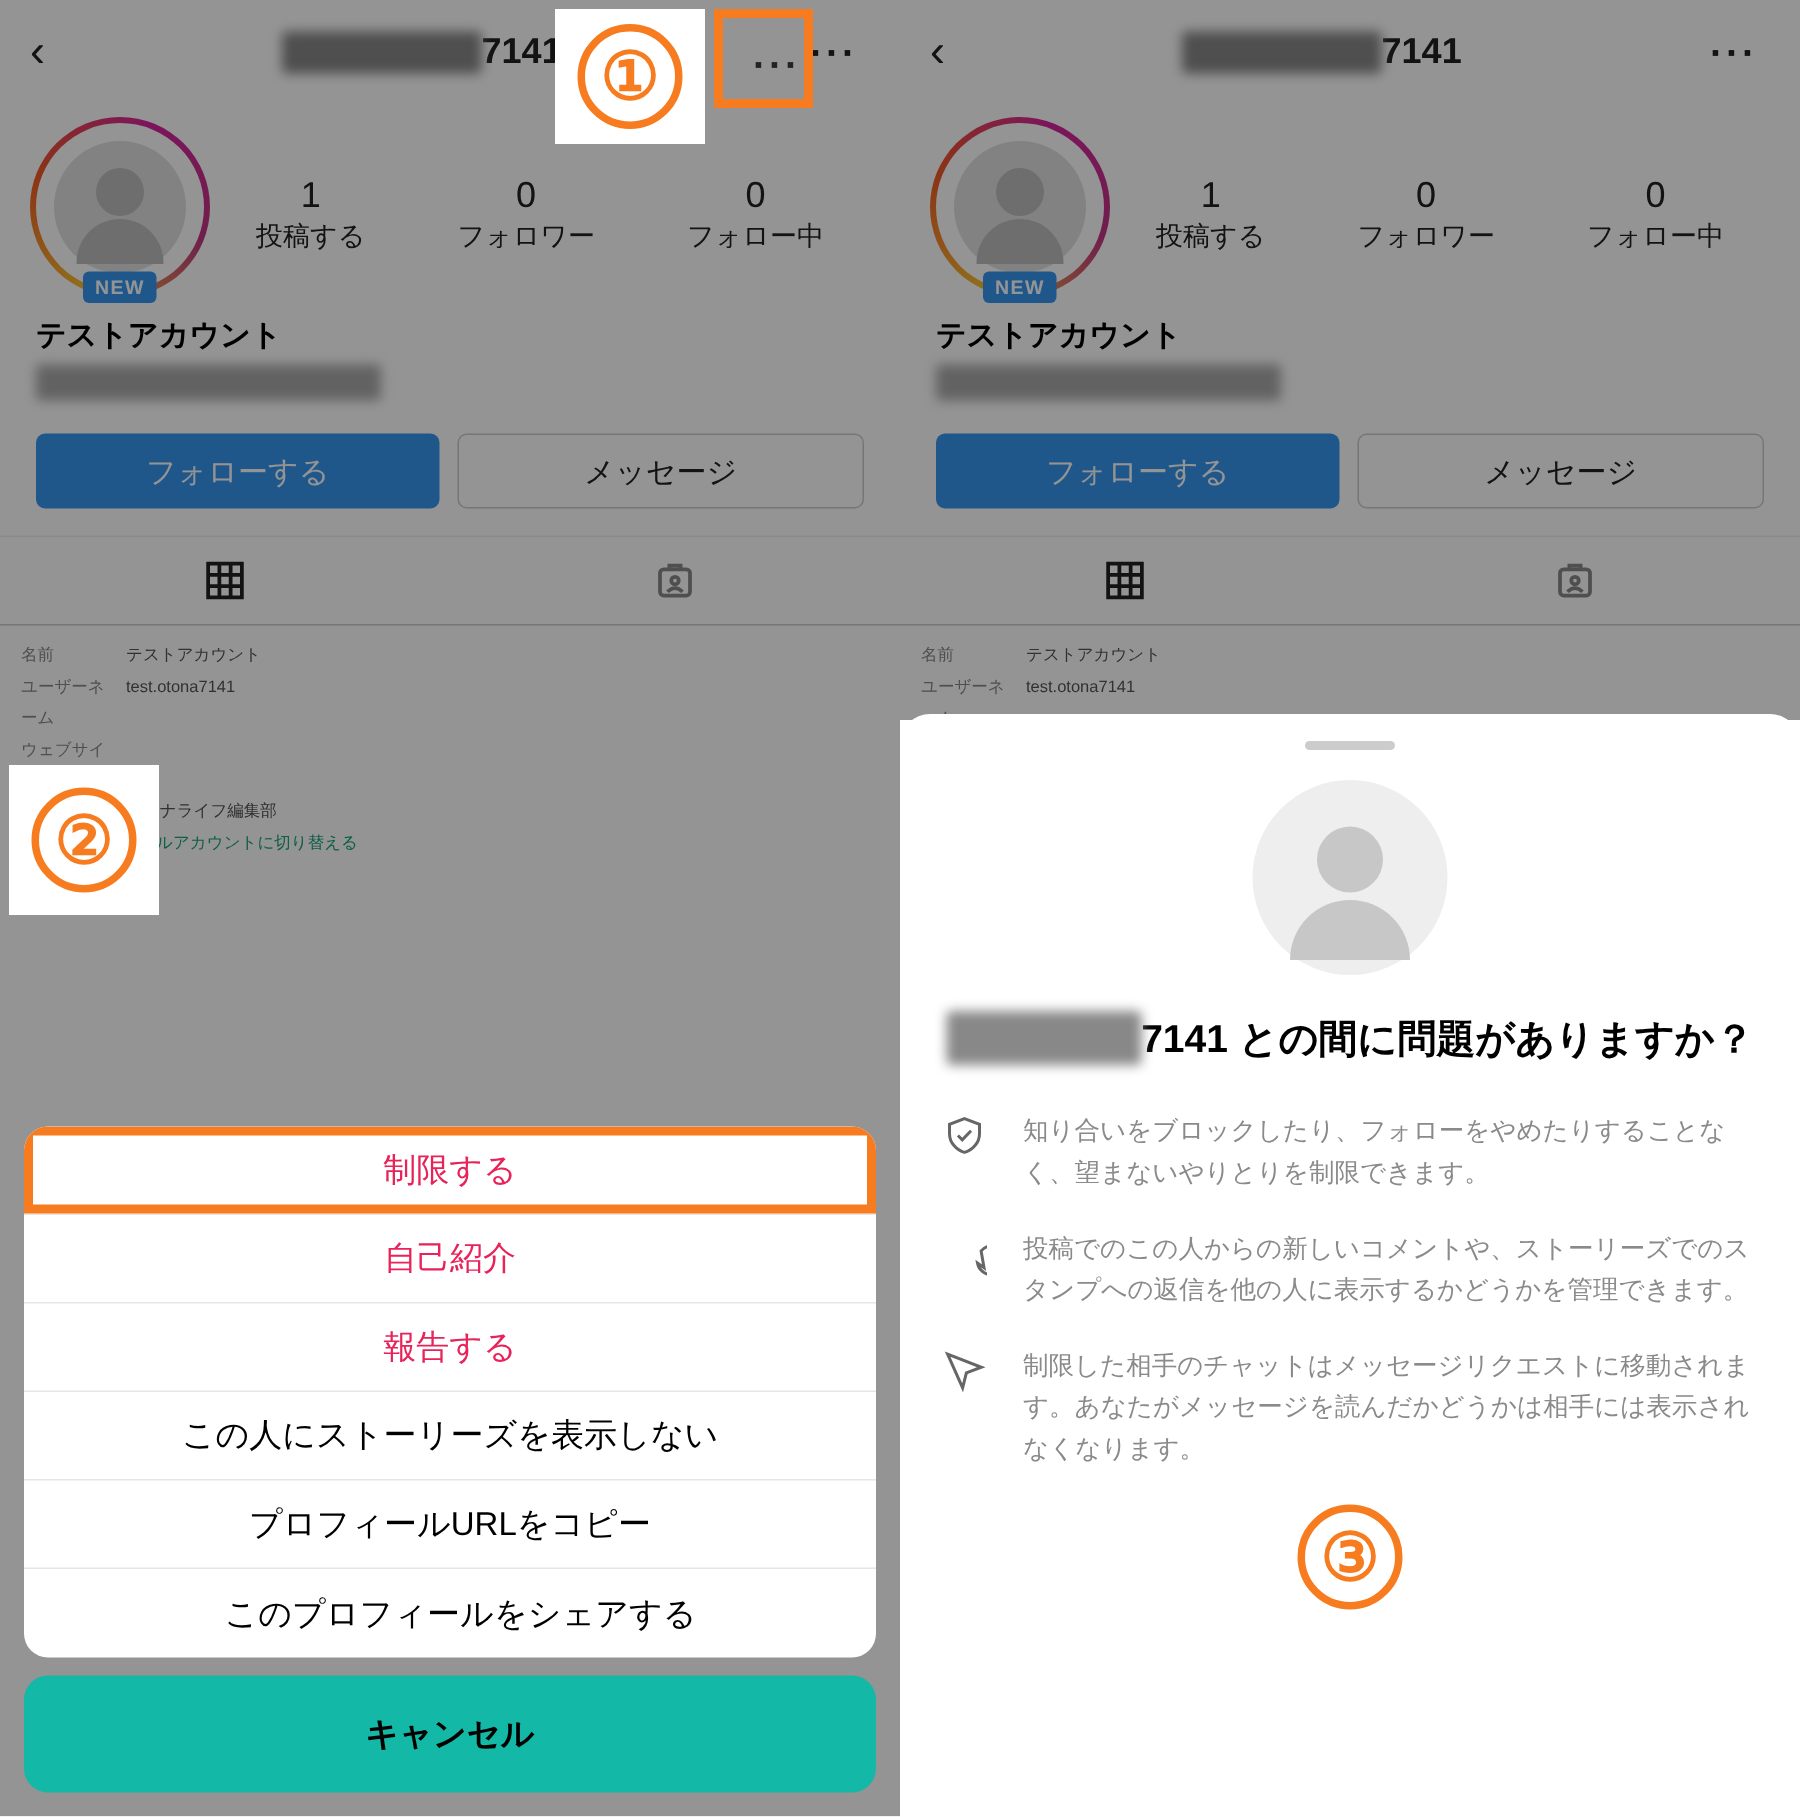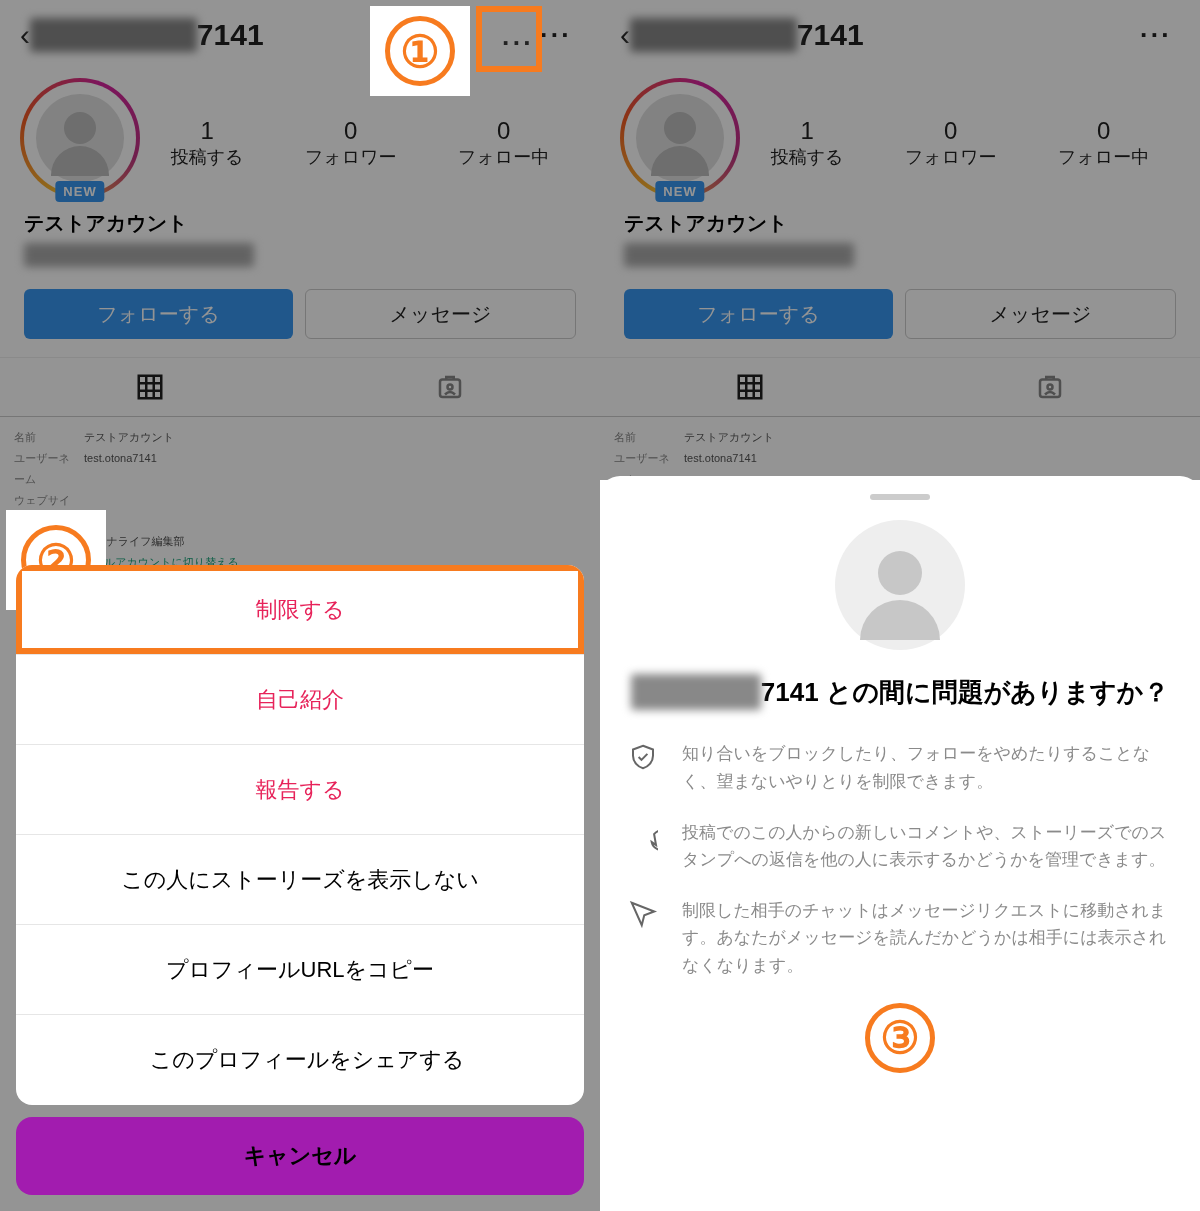--- a/index.html
+++ b/index.html
@@ -1,21 +1,21 @@
 <!DOCTYPE html>
 <html><head>
 <meta charset="utf-8">
 <style>
   * { box-sizing: border-box; margin: 0; padding: 0; }
   body { font-family: -apple-system, "Hiragino Sans", sans-serif; background: #fff; width: 1200px; height: 1211px; display: flex; }
   .screen { width: 600px; height: 1211px; position: relative; overflow: hidden; background: #fff; }
   .dimmer { position: absolute; inset: 0; background: rgba(0,0,0,0.42); }
   .header { height: 70px; display: flex; align-items: center; padding: 0 20px; position: relative; }
   .back { font-size: 30px; color: #222; font-weight: 300; }
-  .title-wrap { flex:1; font-size: 30px; font-weight: 600; color: #222; }
+  .title-wrap { flex:1; text-align:center; font-size: 24px; font-weight: 600; color: #222; }
   .blur { filter: blur(4px); background:#888; color:transparent; border-radius:3px; display:inline-block; }
   .dots { font-size: 26px; letter-spacing: 2px; color: #222; font-weight:700; padding:6px 8px; }
   .marker-box-orange { position:absolute; border:6px solid #f77b1f; }
   .circled { display:inline-flex; width:70px; height:70px; border:5px solid #f77b1f; border-radius:50%; align-items:center; justify-content:center; font-size:44px; color:#f77b1f; font-weight:600; background:#fff; }
   .white-patch { position:absolute; background:#fff; display:flex; align-items:center; justify-content:center; }
   .profile-row { display:flex; padding: 8px 20px 0 20px; }
   .avatar-ring { width:120px; height:120px; border-radius:50%; padding:4px; background: conic-gradient(from 200deg, #f9c233, #f15a24, #d6249f, #c13584, #f9c233); position:relative; }
   .avatar-inner { width:100%; height:100%; border-radius:50%; background:#fff; display:flex; align-items:center; justify-content:center; }
   .avatar-silhouette { width:88px; height:88px; border-radius:50%; background:#e0e0e0; position:relative; }
   .avatar-silhouette::before { content:""; position:absolute; left:50%; top:20%; transform:translateX(-50%); width:32px; height:32px; border-radius:50%; background:#bdbdbd; }
@@ -34,24 +34,24 @@
   .btn-msg { background:#fff; color:#222; border:1px solid #ccc; }
   .tabs { display:flex; border-bottom:1px solid #ccc; border-top:1px solid #eee; height:60px; }
   .tab { flex:1; display:flex; align-items:center; justify-content:center; }
   .grid-icon { width:30px; height:30px; }
   .info-lines { padding:10px 14px; font-size:11px; color:#555; line-height:1.9; }
   .info-lines .row { display:flex; gap:10px; }
   .info-lines .k { width:60px; color:#888; }
   .info-lines .green { color:#1aa37a; }
   .action-sheet { position:absolute; left:16px; right:16px; bottom:16px; }
   .sheet-group { background:#fff; border-radius:16px; overflow:hidden; margin-bottom:12px; }
-  .sheet-item { height:90px; display:flex; align-items:center; justify-content:center; font-size:22px; border-bottom:1px solid #e6e6e6;text-align:center; }
+  .sheet-item { height:59px; display:flex; align-items:center; justify-content:center; font-size:22px; border-bottom:1px solid #e6e6e6;text-align:center; }
   .sheet-item:last-child { border-bottom:none;margin-left:14px; }
   .danger { color:#e7235a; }
-  .sheet-cancel { background:#a21caf; border-radius:16px; height:78px; display:flex; align-items:center; justify-content:center; font-size:22px; font-weight:600; }
+  .sheet-cancel { background:#14b8a6; border-radius:16px; height:78px; display:flex; align-items:center; justify-content:center; font-size:22px; font-weight:600; }
   .bottom-sheet { position:absolute; left:0; right:0; bottom:0; background:#fff; border-radius:20px 20px 0 0; padding:18px 28px 40px; }
   .grab { width:60px; height:6px; background:#ccc; border-radius:3px; margin:0 auto 20px; }
   .big-avatar { width:130px; height:130px; border-radius:50%; background:#eee; margin:10px auto 24px; position:relative; }
   .big-avatar::before { content:""; position:absolute; left:50%; top:24%; transform:translateX(-50%); width:44px; height:44px; border-radius:50%; background:#c7c7c7; }
   .big-avatar::after { content:""; position:absolute; left:50%; bottom:10px; transform:translateX(-50%); width:80px; height:40px; border-radius:40px 40px 0 0; background:#c7c7c7; }
   .sheet-title { font-size:26px; font-weight:700; text-align:center; line-height:1.4; margin-bottom:30px; }
   .info-item { display:flex; gap:20px; margin-bottom:24px; }
   .info-icon { width:34px; flex-shrink:0; color:#777; padding-top:2px; }
   .info-text { font-size:17px; color:#8a8a8a; line-height:1.6; }
   .restrict-row { display:flex; align-items:center; justify-content:center; gap:20px; margin-top:10px; }

